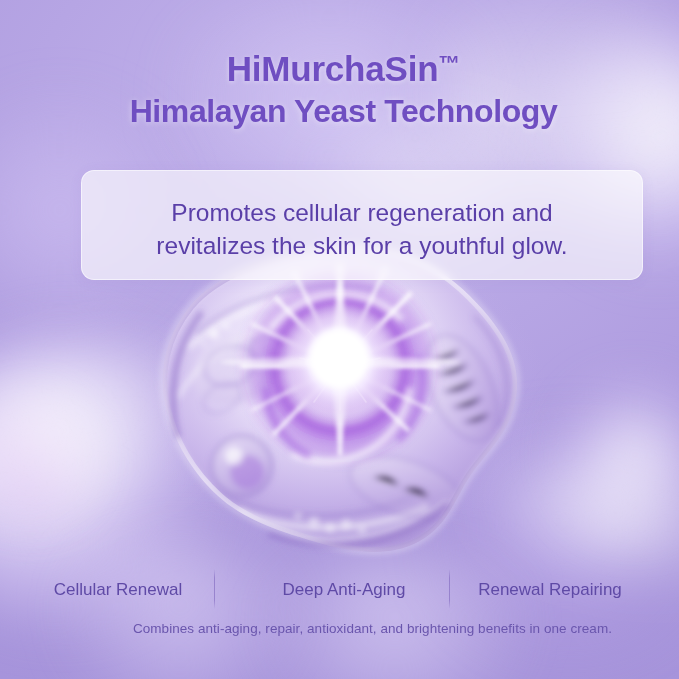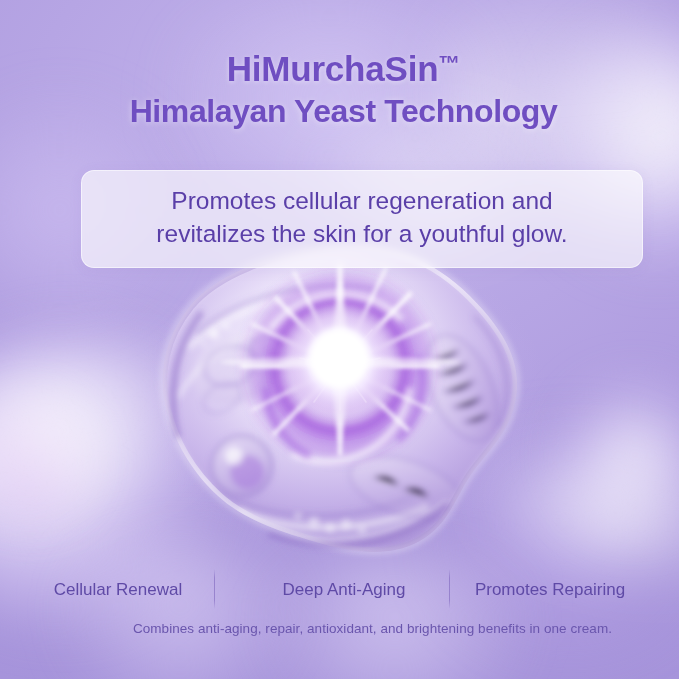--- a/index.html
+++ b/index.html
@@ -119,21 +119,21 @@
     margin-top: 2px;
     text-shadow: 0 1px 6px rgba(255,255,255,0.45);
   }
 
   
   .subtitle-card {
     position: absolute;
     left: 81px;
     top: 170px;
     width: 562px;
-    padding: 14px 16px 16px;
+    padding: 26px 16px 16px;
     box-sizing: border-box;
     border-radius: 13px;
     background: rgba(255,255,255,0.62);
     border: 1px solid rgba(255,255,255,0.55);
     backdrop-filter: blur(3px);
     text-align: center;
     z-index: 6;
     box-shadow: 0 2px 14px rgba(120,90,190,0.07);
   }
   .subtitle-text {
@@ -403,18 +403,18 @@
   <div class="subtitle-card">
     <div class="subtitle-text">Promotes cellular regeneration and
 revitalizes the skin for a youthful glow.</div>
   </div>
 
   <div class="features">
     <div class="feature-item f0">Cellular Renewal</div>
     <div class="feat-divider"></div>
     <div class="feature-item f1">Deep Anti-Aging</div>
     <div class="feat-divider"></div>
-    <div class="feature-item f2">Promotes Repairing</div>
+    <div class="feature-item f2">Renewal Repairing</div>
   </div>
 
   <div class="caption">Combines anti-aging, repair, antioxidant, and brightening benefits in one cream.</div>
 
 </div>
 
 </body></html>

